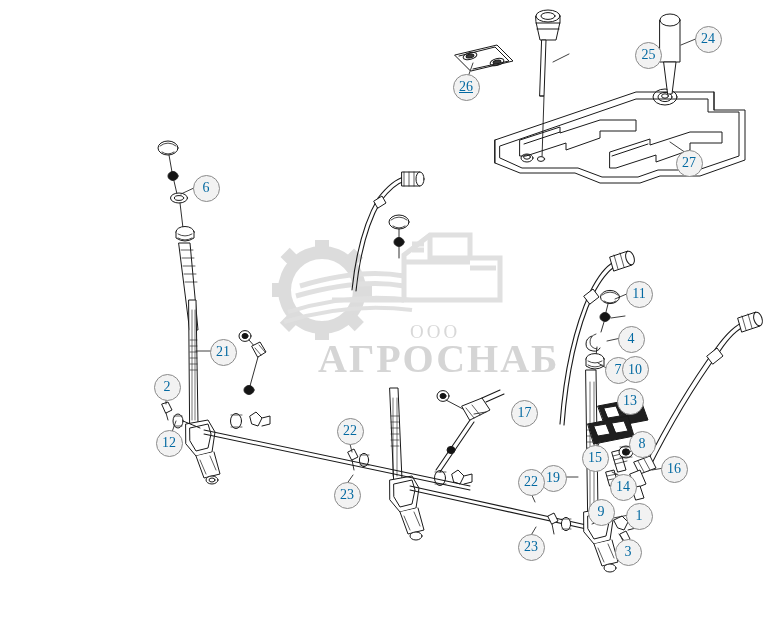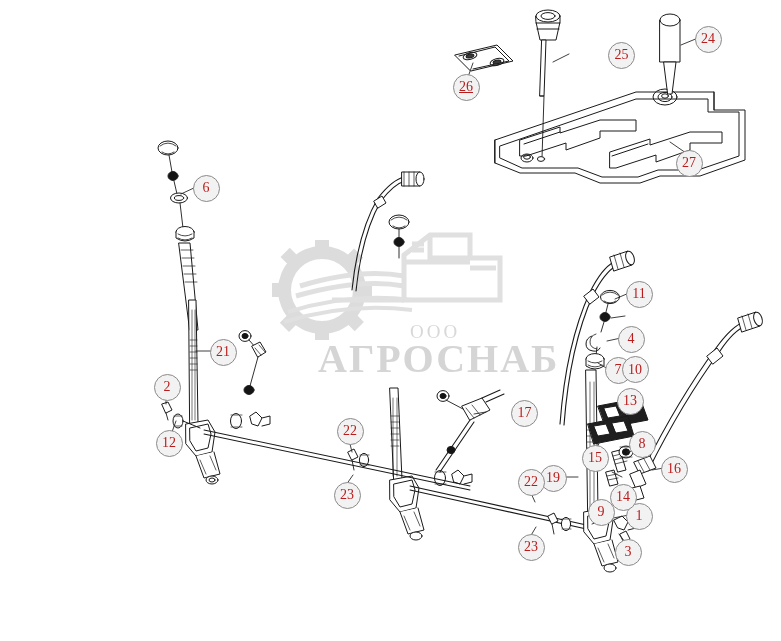--- a/index.html
+++ b/index.html
@@ -6,21 +6,21 @@
   html,body{margin:0;padding:0;background:#ffffff;}
   body{width:781px;height:641px;font-family:"Liberation Serif",serif;overflow:hidden;}
   #stage{position:relative;width:781px;height:641px;background:#fff;}
   #art,#wm{position:absolute;left:0;top:0;width:781px;height:641px;}
   #wm{z-index:1;}
   #art{z-index:2;}
   #callouts{position:absolute;left:0;top:0;width:781px;height:641px;z-index:3;}
   .callout{position:absolute;width:25px;height:25px;margin-left:-12.5px;margin-top:-12.5px;
     border-radius:50%;background:#f2f2f2;border:1px solid #8a8a8a;
     display:flex;align-items:center;justify-content:center;
-    font-family:"Liberation Serif",serif;font-size:14px;color:#b91c1c;letter-spacing:0;}
+    font-family:"Liberation Serif",serif;font-size:14px;color:#0369a1;letter-spacing:0;}
 </style>
 </head>
 <body>
 
 <div id="stage">
 
   <svg id="wm" viewBox="0 0 781 641">
     <g opacity="0.92">
 
       <g fill="#dadada">
@@ -353,29 +353,29 @@
       <div class="callout" style="left: 627px; top: 551px;">3</div>
       <div class="callout" style="left: 630px; top: 338px;">4</div>
       <div class="callout" style="left: 205px; top: 187px;">6</div>
       <div class="callout" style="left: 617px; top: 369px;">7</div>
       <div class="callout" style="left: 641px; top: 443px;">8</div>
       <div class="callout" style="left: 600px; top: 511px;">9</div>
       <div class="callout" style="left: 634px; top: 316px; margin-top: 40px;">10</div>
       <div class="callout" style="left: 638px; top: 293px;">11</div>
       <div class="callout" style="left: 168px; top: 442px;">12</div>
       <div class="callout" style="left: 629px; top: 400px;">13</div>
-      <div class="callout" style="left: 622px; top: 496px;">14</div>
+      <div class="callout" style="left: 622px; top: 486px;">14</div>
       <div class="callout" style="left: 594px; top: 457px;">15</div>
       <div class="callout" style="left: 673px; top: 468px;">16</div>
       <div class="callout" style="left: 495px; top: 412px; margin-left: 16px;">17</div>
       <div class="callout" style="left: 552px; top: 477px;">19</div>
       <div class="callout" style="left: 222px; top: 351px; text-align: center;">21</div>
       <div class="callout" style="left: 349px; top: 430px;">22</div>
       <div class="callout" style="left: 530px; top: 481px;">22</div>
       <div class="callout" style="left: 346px; top: 494px;">23</div>
       <div class="callout" style="left: 530px; top: 546px;">23</div>
       <div class="callout" style="left: 707px; top: 38px;">24</div>
-      <div class="callout" style="left: 578px; top: 54px; margin-left: 30px;">25</div>
+      <div class="callout" style="left: 605px; top: 54px; margin-left: 30px;">25</div>
       <div class="callout" style="left: 465px; top: 86px; text-decoration: underline;">26</div>
       <div class="callout" style="left: 688px; top: 162px;">27</div>
     </div>
 
 </div>
 
 </body></html>

